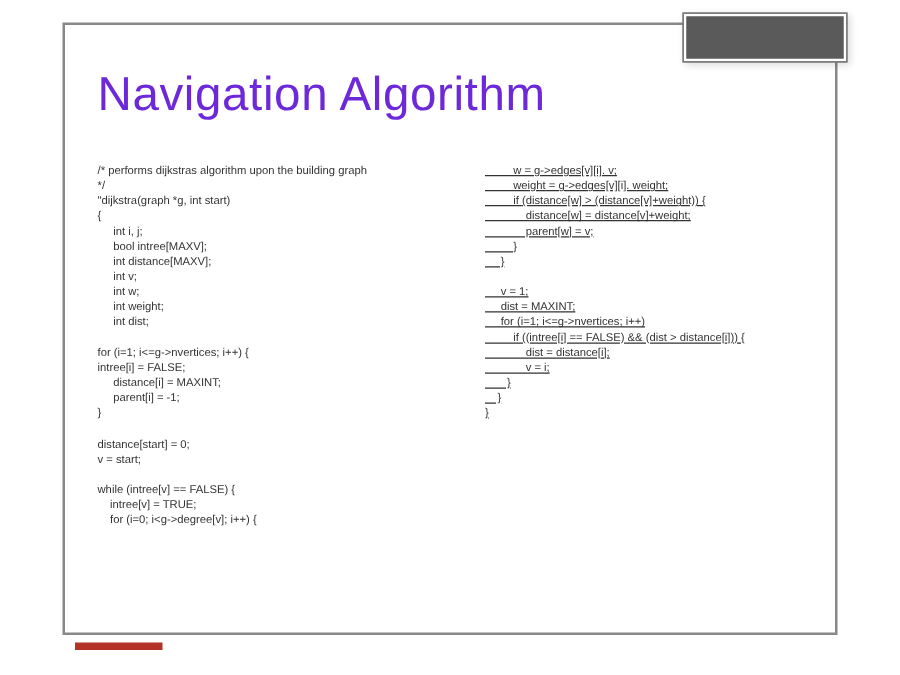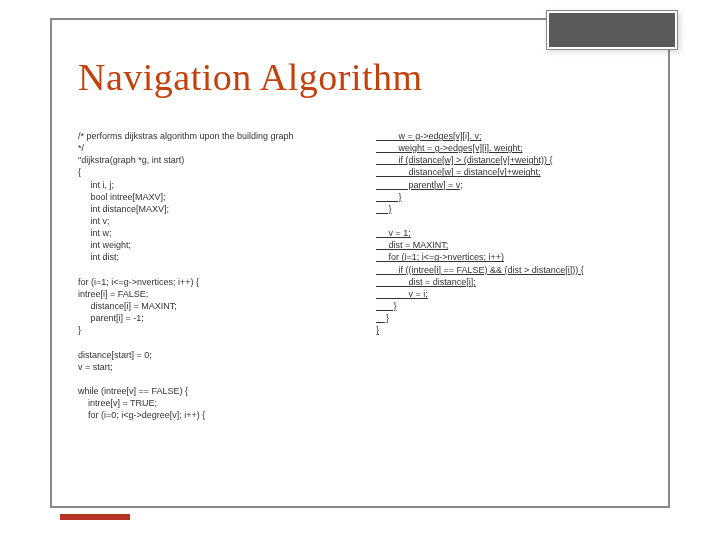--- a/index.html
+++ b/index.html
@@ -43,35 +43,35 @@
     width: 70px;
     height: 6px;
     background: #b33326;
   }
   .title {
     position: absolute;
     top: 55px;
     left: 78px;
     font-size: 38px;
     font-weight: 400;
-    color: #c2410c;
+    color: #6d28d9;
     letter-spacing: 0.5px;
-    font-family: Liberation Serif, serif;
+    font-family: Liberation Sans, sans-serif;
   }
   .code-area {
     position: absolute;
     top: 130px;
     left: 78px;
     right: 70px;
     font-size: 9px;
     line-height: 1.35;
     color: #333;
     font-family: "Segoe UI", Arial, sans-serif;
     display: flex;
-    gap: 18px;
+    gap: 30px;
   }
   .col {
     white-space: pre;
     flex: 0 0 auto;
   }
   .col-left { width: 280px; }
   .col-right { width: 260px; text-decoration: underline; }
 </style>
 </head>
 <body>

